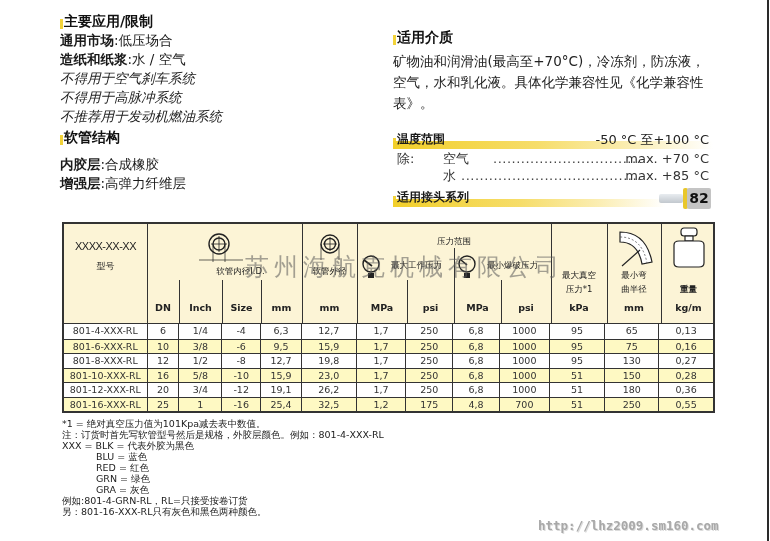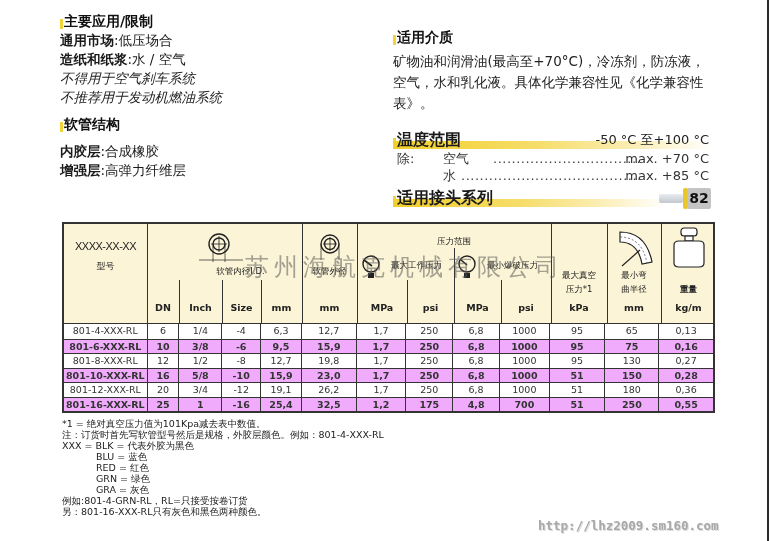--- a/index.html
+++ b/index.html
@@ -15,21 +15,21 @@
     .line { font-size: 13.5px; line-height: 19px; color: #1a1a1a; white-space: nowrap; }
     .line b { font-weight: bold; }
     .line.it { font-style: italic; color: #222; }
     .gap { height: 8px; }
 
     .media-text { font-size: 13.5px; line-height: 21px; color: #222; margin-top: 4px; width: 325px; }
 
     .bar-head { position: relative; height: 20px; margin-top: 16px; width: 320px; }
     .bar-head .bar { position: absolute; left: 0; right: 0; top: 11px; height: 8px;
       background: linear-gradient(to right, #f2cf2a 0%, #f6dd6a 45%, #fbeeb5 75%, rgba(255,255,255,0) 100%); }
-    .bar-head .label { position: absolute; left: 4px; top: 0; font-weight: bold; font-size: 16px; line-height: 19px; }
+    .bar-head .label { position: absolute; left: 4px; top: 0; font-weight: bold; font-size: 12px; line-height: 19px; }
     .bar-head::before { content: ""; position: absolute; left: 0; top: 8px; width: 3px; height: 10px; background: #f2d33a; }
     .bar-head .value { position: absolute; right: 4px; top: 0; font-size: 13px; line-height: 19px; color: #222; }
 
     .temp-row { position: relative; height: 17px; font-size: 13px; line-height: 17px; color: #333; width: 320px; }
     .temp-row .except { position: absolute; left: 4px; }
     .temp-row .medium { position: absolute; left: 50px; }
     .temp-row .dots { position: absolute; top: 0; right: 72px; overflow: hidden; white-space: nowrap; color: #444; letter-spacing: 0.5px; }
     .temp-row .max { position: absolute; right: 4px; }
 
     .fitting { position: absolute; right: 4px; top: 0; width: 50px; height: 20px; }
@@ -39,21 +39,21 @@
       font-weight: bold; font-size: 14px; line-height: 21px; text-align: center; color: #111; }
 
     
     .tbl { position: absolute; left: 62px; top: 222px; width: 653px; border: 2px solid #333; border-collapse: collapse; }
     .thead { position: relative; height: 100px; background: #fcf4d6; border-bottom: 1px solid #333; }
     .vline { position: absolute; top: 0; width: 1px; background: #333; }
     .hcell { position: absolute; font-size: 8.5px; color: #222; text-align: center; }
     .unit { position: absolute; top: 78px; font-size: 9.5px; font-weight: bold; color: #222; text-align: center; }
     .row { display: flex; height: 14.5px; border-top: 1px solid #333; }
     .row:first-child { border-top: none; }
-    .row.alt { background: #f0abfc; font-weight: bold; }
+    .row.alt { background: #fef9c3; }
     .cell { font-size: 9.5px; line-height: 14px; text-align: center; color: #333; border-left: 1px solid #333; }
     .cell:first-child { border-left: none; }
 
     .icon-svg { position: absolute; }
 
     .watermark { position: absolute; left: 245px; top: 251px; font-family: "DejaVu Serif", "Liberation Serif", serif; font-size: 24px; color: rgba(90,90,90,0.55); letter-spacing: 5px; white-space: nowrap; pointer-events: none; }
 
     .notes { position: absolute; left: 62px; top: 418px; font-size: 9.5px; line-height: 11px; color: #222; }
     .notes .ind { padding-left: 34px; }
 
@@ -62,22 +62,23 @@
 </head>
 <body>
 
 <div class="frame-right"></div>
 
 <div class="left-col">
   <div class="sec-head">主要应用/限制</div>
   <div class="line"><b>通用市场</b><span>:低压场合</span></div>
   <div class="line"><b>造纸和纸浆</b><span>:水 / 空气</span></div>
   <div class="line it">不得用于空气刹车系统</div>
+  <div class="line it">不得用于高脉冲系统</div>
   <div class="line it">不推荐用于发动机燃油系统</div>
-  <div class="sec-head" style="margin-top:8px">软管结构</div>
+  <div class="sec-head" style="margin-top:2px">软管结构</div>
   <div class="gap"></div>
   <div class="line"><b>内胶层</b><span>:合成橡胶</span></div>
   <div class="line"><b>增强层</b><span>:高弹力纤维层</span></div>
 </div>
 
 <div class="right-col">
   <div class="sec-head">适用介质</div>
   <div class="media-text">矿物油和润滑油(最高至+70°C)，冷冻剂，防冻液，空气，水和乳化液。具体化学兼容性见《化学兼容性表》。</div>
 
   <div class="bar-head">

